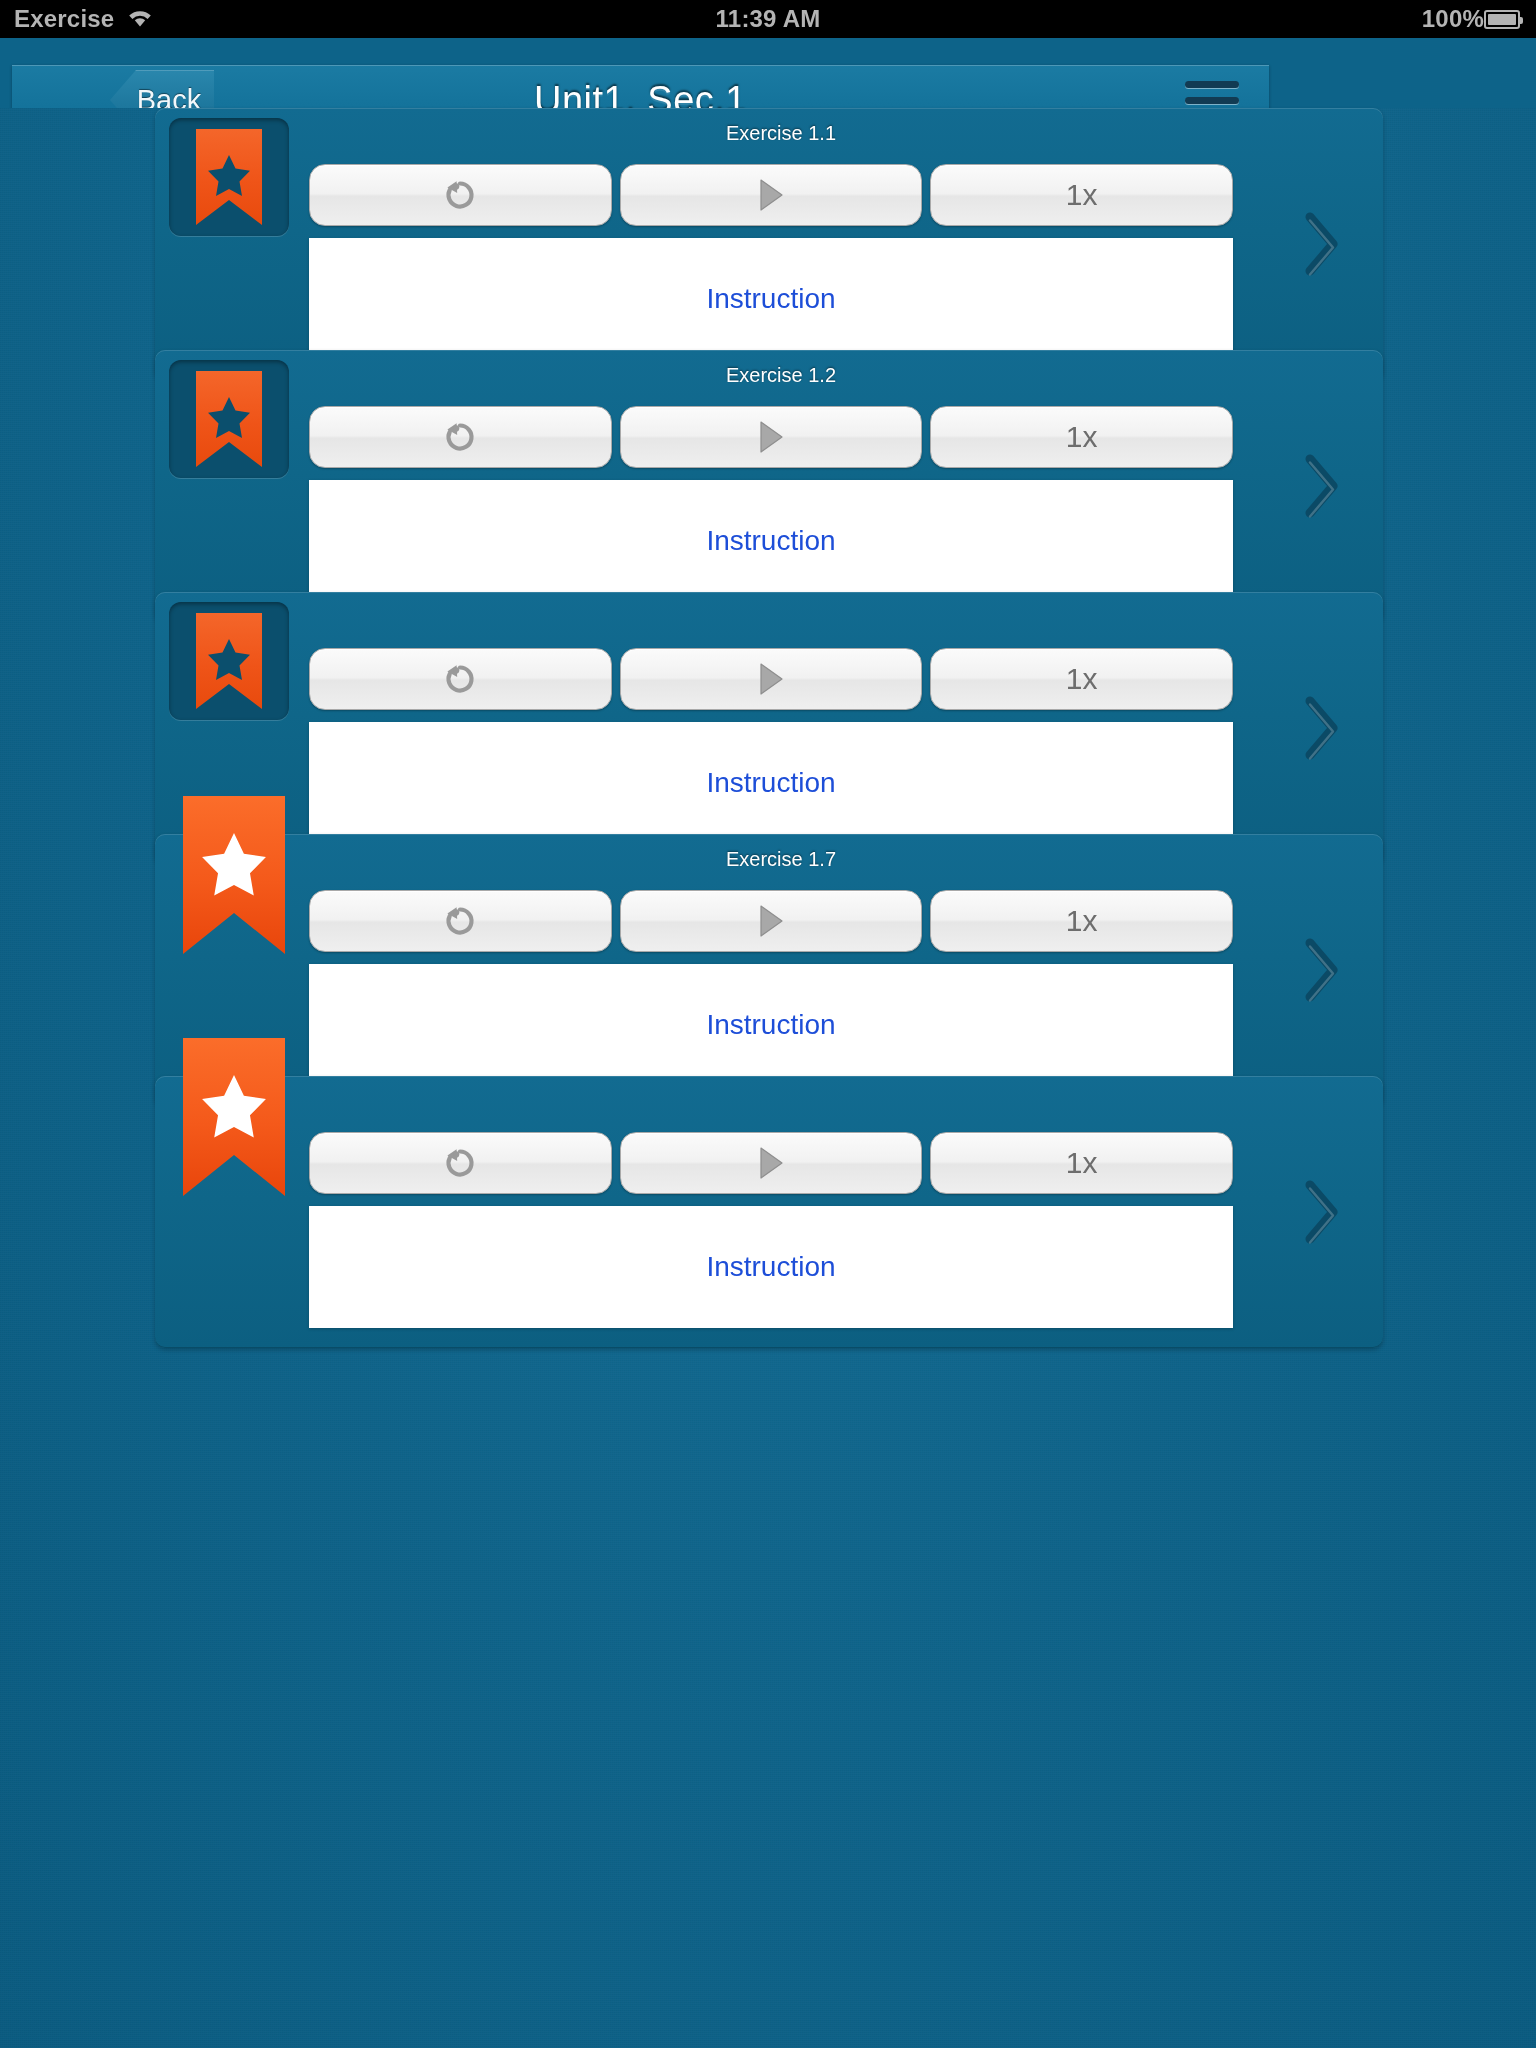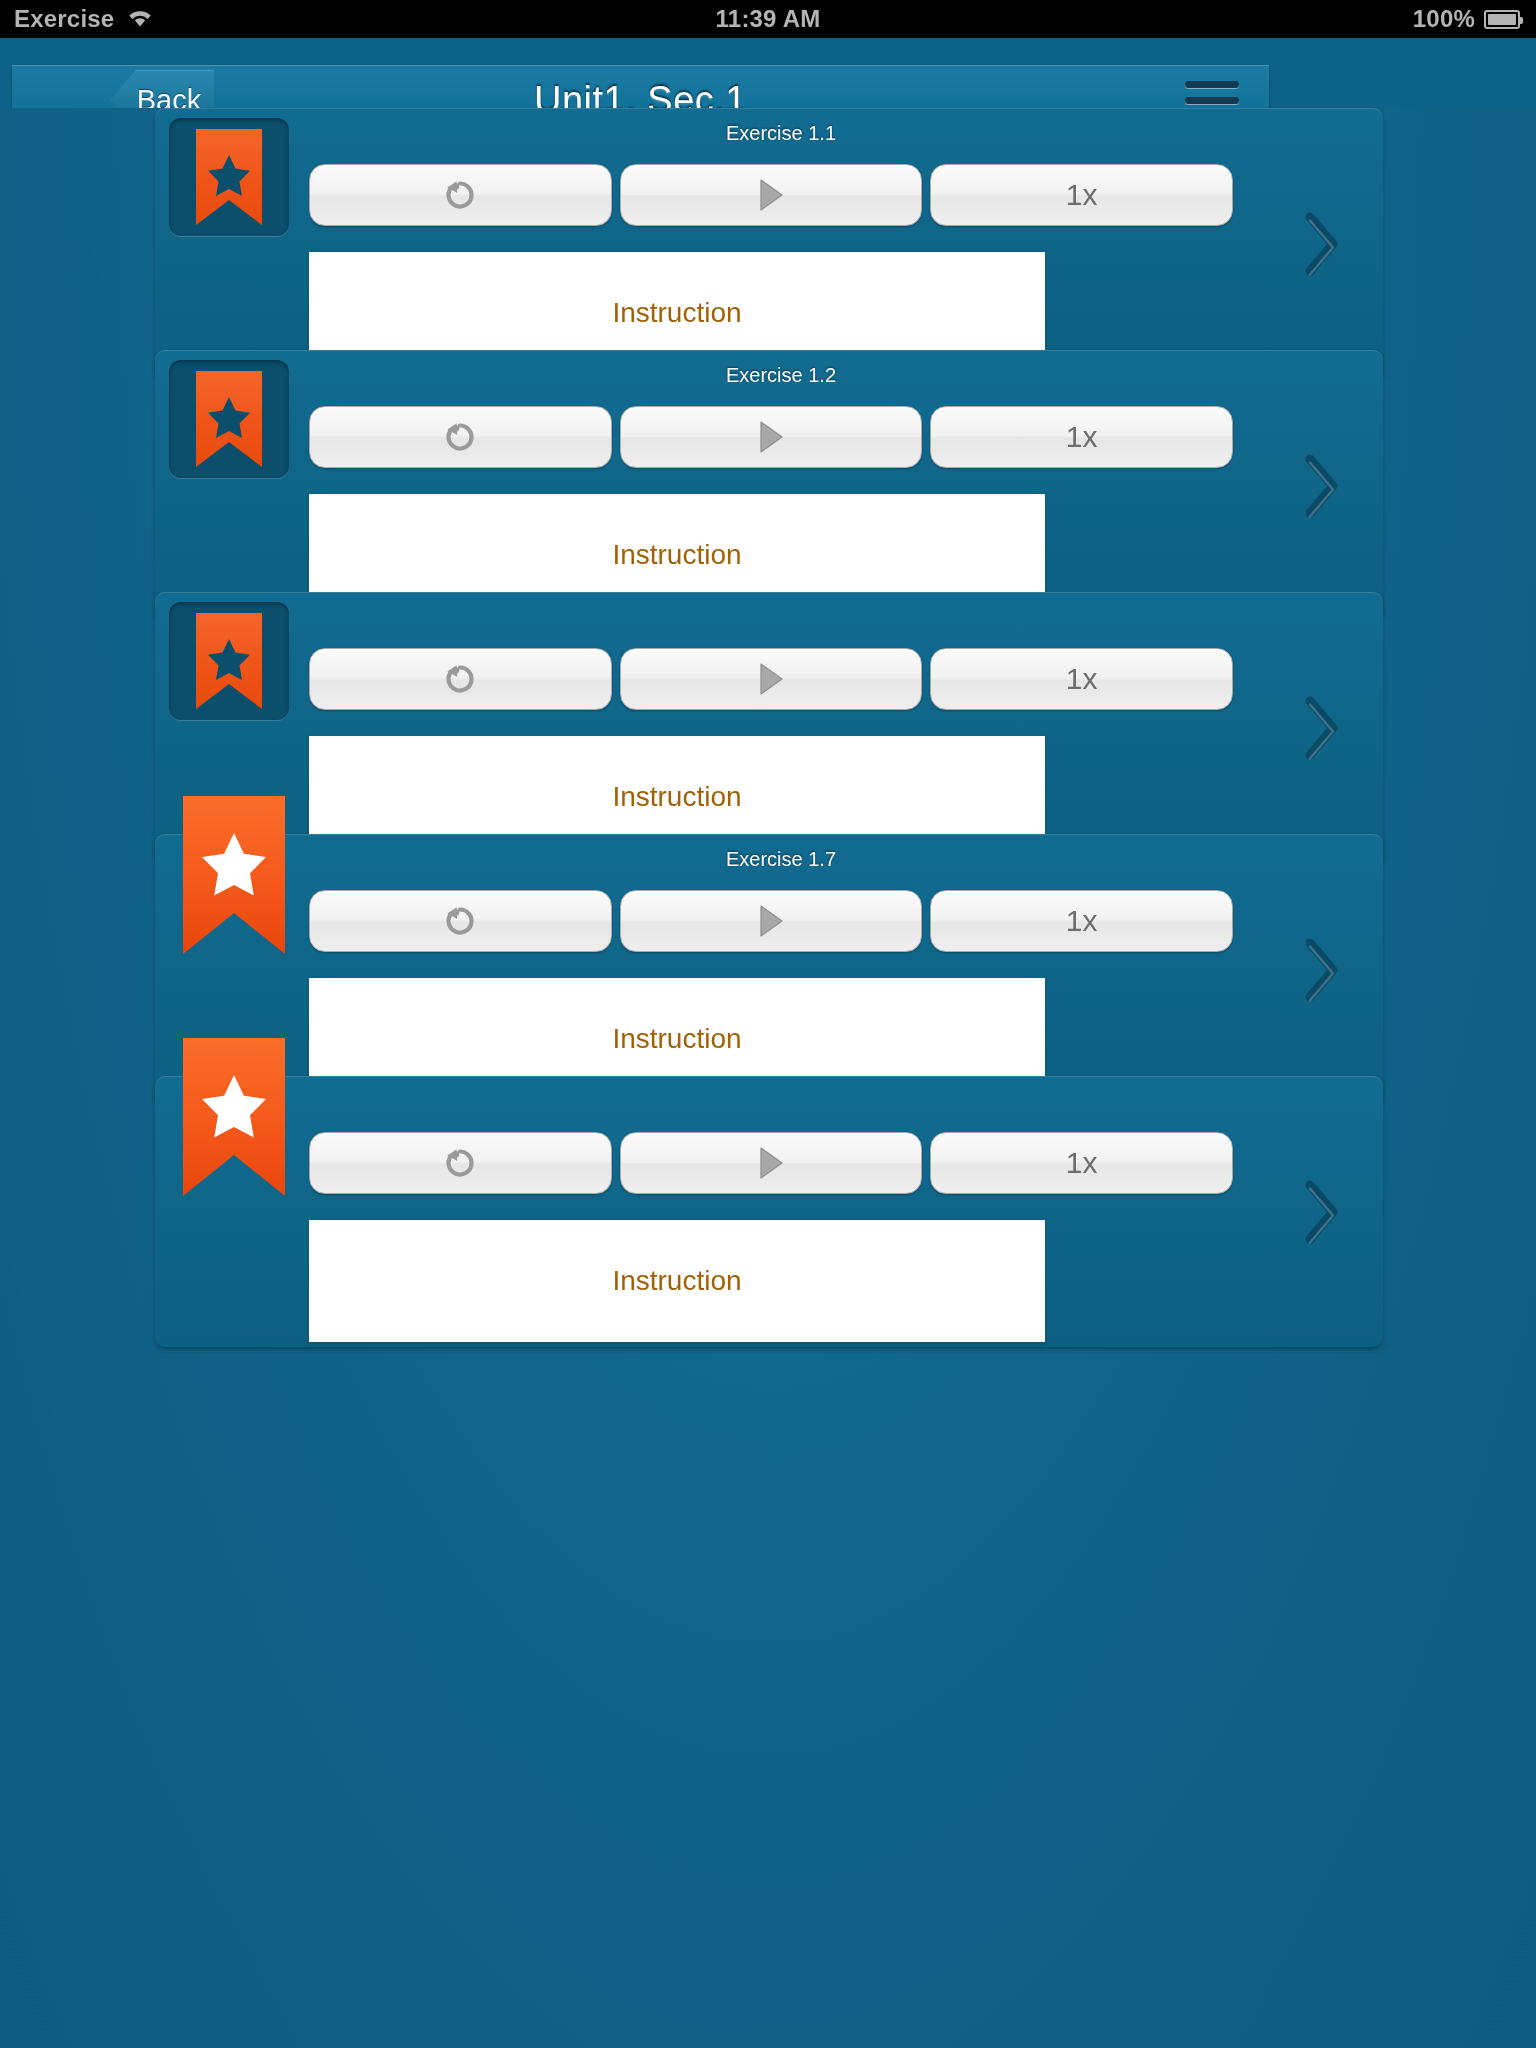--- a/index.html
+++ b/index.html
@@ -28,21 +28,21 @@
   #status-left {
     position: absolute; left: 14px;
     display: flex; align-items: center; gap: 12px;
   }
   #status-center {
     position: absolute; left: 0; width: 100%;
     text-align: center;
   }
   #status-right {
     position: absolute; right: 16px;
-    display: flex; align-items: center; gap: 9px;
+    display: flex; align-items: center; 
   }
   .wifi-icon { display: block; }
   .battery-shell {
     width: 36px; height: 19px;
     border: 2px solid #b4b4b4;
     border-radius: 3px;
     position: relative;
     display: flex; align-items: center;
   }
   .battery-shell:after {
@@ -224,27 +224,27 @@
     font-size: 30px;
     cursor: pointer;
     box-shadow:
       inset 0 1px 0 #ffffff,
       0 1px 2px rgba(0,0,0,0.28);
   }
 
   
   .instruction {
     position: absolute;
-    left: 154px; top: 144px;
-    width: 736px; height: 122px;
+    left: 154px; top: 130px;
+    width: 924px; height: 122px;
     background: #ffffff;
     display: flex;
     align-items: center;
     justify-content: center;
-    color: #a16207;
+    color: #1d4ed8;
     font-size: 28px;
     box-shadow: 0 1px 3px rgba(0,0,0,0.22);
     cursor: pointer;
   }
 
   
   .chevron {
     position: absolute;
     right: 38px; top: 50%;
     transform: translateY(-50%);

